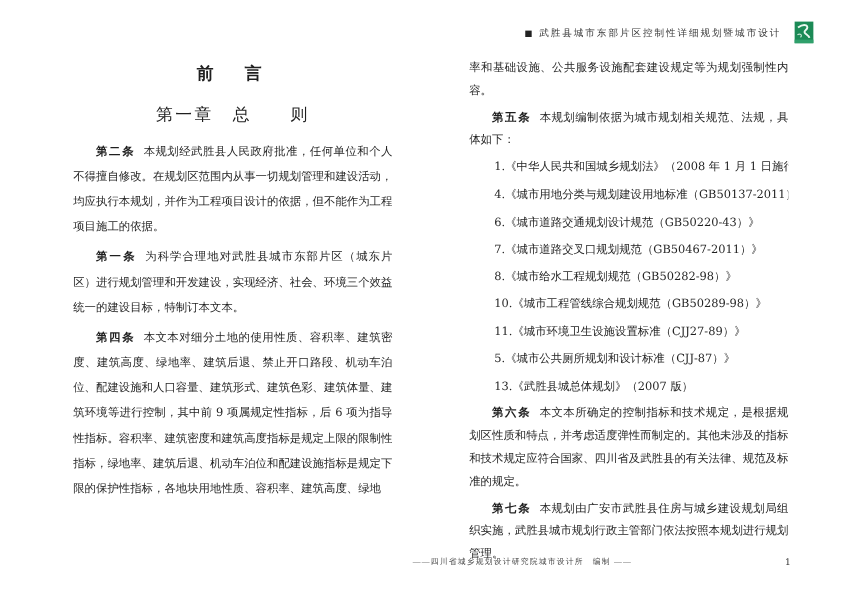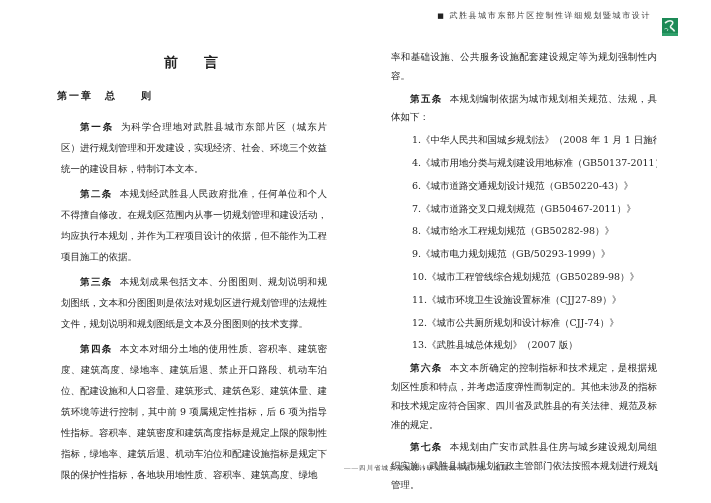--- a/index.html
+++ b/index.html
@@ -6,21 +6,21 @@
   body{
     width:711px;height:503px;
     background:#ffffff;
     position:relative;
     overflow:hidden;
     font-family:"DejaVu Serif","Liberation Serif",serif;
     color:#1f1f1f;
   }
   
   .page-header{
-    position:absolute;top:10px;right:60px;
+    position:absolute;top:22px;right:60px;
     font-size:8px;letter-spacing:1.6px;color:#3a3a3a;
     white-space:nowrap;
   }
   .page-header .marker{font-size:7px;margin-right:4px;color:#222;}
   .logo{
     position:absolute;top:17px;right:33px;
     width:16px;height:20px;
   }
   
   .columns{
@@ -28,21 +28,21 @@
     display:flex;gap:56px;
   }
   .col{width:274px;text-align:justify;}
   .col-left{font-size:9.5px;line-height:21px;}
   .col-right{font-size:9.5px;line-height:18.8px;}
   .doc-title{
     font-size:14px;font-weight:bold;text-align:center;
     letter-spacing:6px;margin:8px 0 12px 0;line-height:20px;
   }
   .chapter-title{
-    font-size:10px;font-weight:bold;text-align:left;
+    font-size:14px;font-weight:normal;text-align:center;
     letter-spacing:2px;margin:14px 0 10px 0;line-height:20px;
   }
   p{margin:4px;text-indent:2em;}
   .article-label{font-weight:bold;letter-spacing:1px;margin-right:7px;}
   .ref-item{text-indent:2.2em;white-space:nowrap;overflow:hidden;}
   
   .footer-credit{
     position:absolute;bottom:30px;left:344px;
     font-size:6.5px;color:#4a4a4a;letter-spacing:1px;white-space:nowrap;font-family:Liberation Serif, serif;
   }
@@ -65,38 +65,36 @@
     <path d="M3 6 C 9 1.5, 13 5, 9.5 8 C 6 11, 12 11.5, 12.5 14.5" stroke="#eaf6ef" stroke-width="1.6" fill="none"></path>
     <path d="M2.5 12 C 5 10.5, 7 12.5, 5 14" stroke="#bfe3d0" stroke-width="1" fill="none"></path>
   </svg>
 </div>
 
 <div class="columns">
 
   <div class="col col-left">
     <div class="doc-title">前　言</div>
     <div class="chapter-title">第一章　总　　则</div>
+    <p class="article"><span class="article-label">第二条</span><span>本规划经武胜县人民政府批准，任何单位和个人不得擅自修改。在规划区范围内从事一切规划管理和建设活动，均应执行本规划，并作为工程项目设计的依据，但不能作为工程项目施工的依据。</span></p>
     <p class="article"><span class="article-label">第一条</span><span>为科学合理地对武胜县城市东部片区（城东片区）进行规划管理和开发建设，实现经济、社会、环境三个效益统一的建设目标，特制订本文本。</span></p>
-    <p class="article"><span class="article-label">第二条</span><span>本规划经武胜县人民政府批准，任何单位和个人不得擅自修改。在规划区范围内从事一切规划管理和建设活动，均应执行本规划，并作为工程项目设计的依据，但不能作为工程项目施工的依据。</span></p>
-    <p class="article"><span class="article-label">第三条</span><span>本规划成果包括文本、分图图则、规划说明和规划图纸，文本和分图图则是依法对规划区进行规划管理的法规性文件，规划说明和规划图纸是文本及分图图则的技术支撑。</span></p>
     <p class="article"><span class="article-label">第四条</span><span>本文本对细分土地的使用性质、容积率、建筑密度、建筑高度、绿地率、建筑后退、禁止开口路段、机动车泊位、配建设施和人口容量、建筑形式、建筑色彩、建筑体量、建筑环境等进行控制，其中前 9 项属规定性指标，后 6 项为指导性指标。容积率、建筑密度和建筑高度指标是规定上限的限制性指标，绿地率、建筑后退、机动车泊位和配建设施指标是规定下限的保护性指标，各地块用地性质、容积率、建筑高度、绿地</span></p>
   </div>
 
   <div class="col col-right">
     <p style="text-indent:0;">率和基础设施、公共服务设施配套建设规定等为规划强制性内容。</p>
     <p class="article"><span class="article-label">第五条</span><span>本规划编制依据为城市规划相关规范、法规，具体如下：</span></p>
     <p class="ref-item">1.《中华人民共和国城乡规划法》（2008 年 1 月 1 日施行）</p>
     <p class="ref-item">4.《城市用地分类与规划建设用地标准（GB50137-2011）》</p>
     <p class="ref-item">6.《城市道路交通规划设计规范（GB50220-43）》</p>
     <p class="ref-item">7.《城市道路交叉口规划规范（GB50467-2011）》</p>
     <p class="ref-item">8.《城市给水工程规划规范（GB50282-98）》</p>
-    <p class="ref-item">9.《城市电力规划规范（GB/50293-1999）》</p>
     <p class="ref-item">10.《城市工程管线综合规划规范（GB50289-98）》</p>
     <p class="ref-item">11.《城市环境卫生设施设置标准（CJJ27-89）》</p>
-    <p class="ref-item">12.《城市公共厕所规划和设计标准（CJJ-74）》</p>
+    <p class="ref-item">5.《城市公共厕所规划和设计标准（CJJ-87）》</p>
     <p class="ref-item">13.《武胜县城总体规划》（2007 版）</p>
     <p class="article"><span class="article-label">第六条</span><span>本文本所确定的控制指标和技术规定，是根据规划区性质和特点，并考虑适度弹性而制定的。其他未涉及的指标和技术规定应符合国家、四川省及武胜县的有关法律、规范及标准的规定。</span></p>
     <p class="article"><span class="article-label">第七条</span><span>本规划由广安市武胜县住房与城乡建设规划局组织实施，武胜县城市规划行政主管部门依法按照本规划进行规划管理。</span></p>
   </div>
 
 </div>
 
 <div class="footer-credit">——四川省城乡规划设计研究院城市设计所　编制 ——</div>
 <div class="footer-page">1</div>
 

